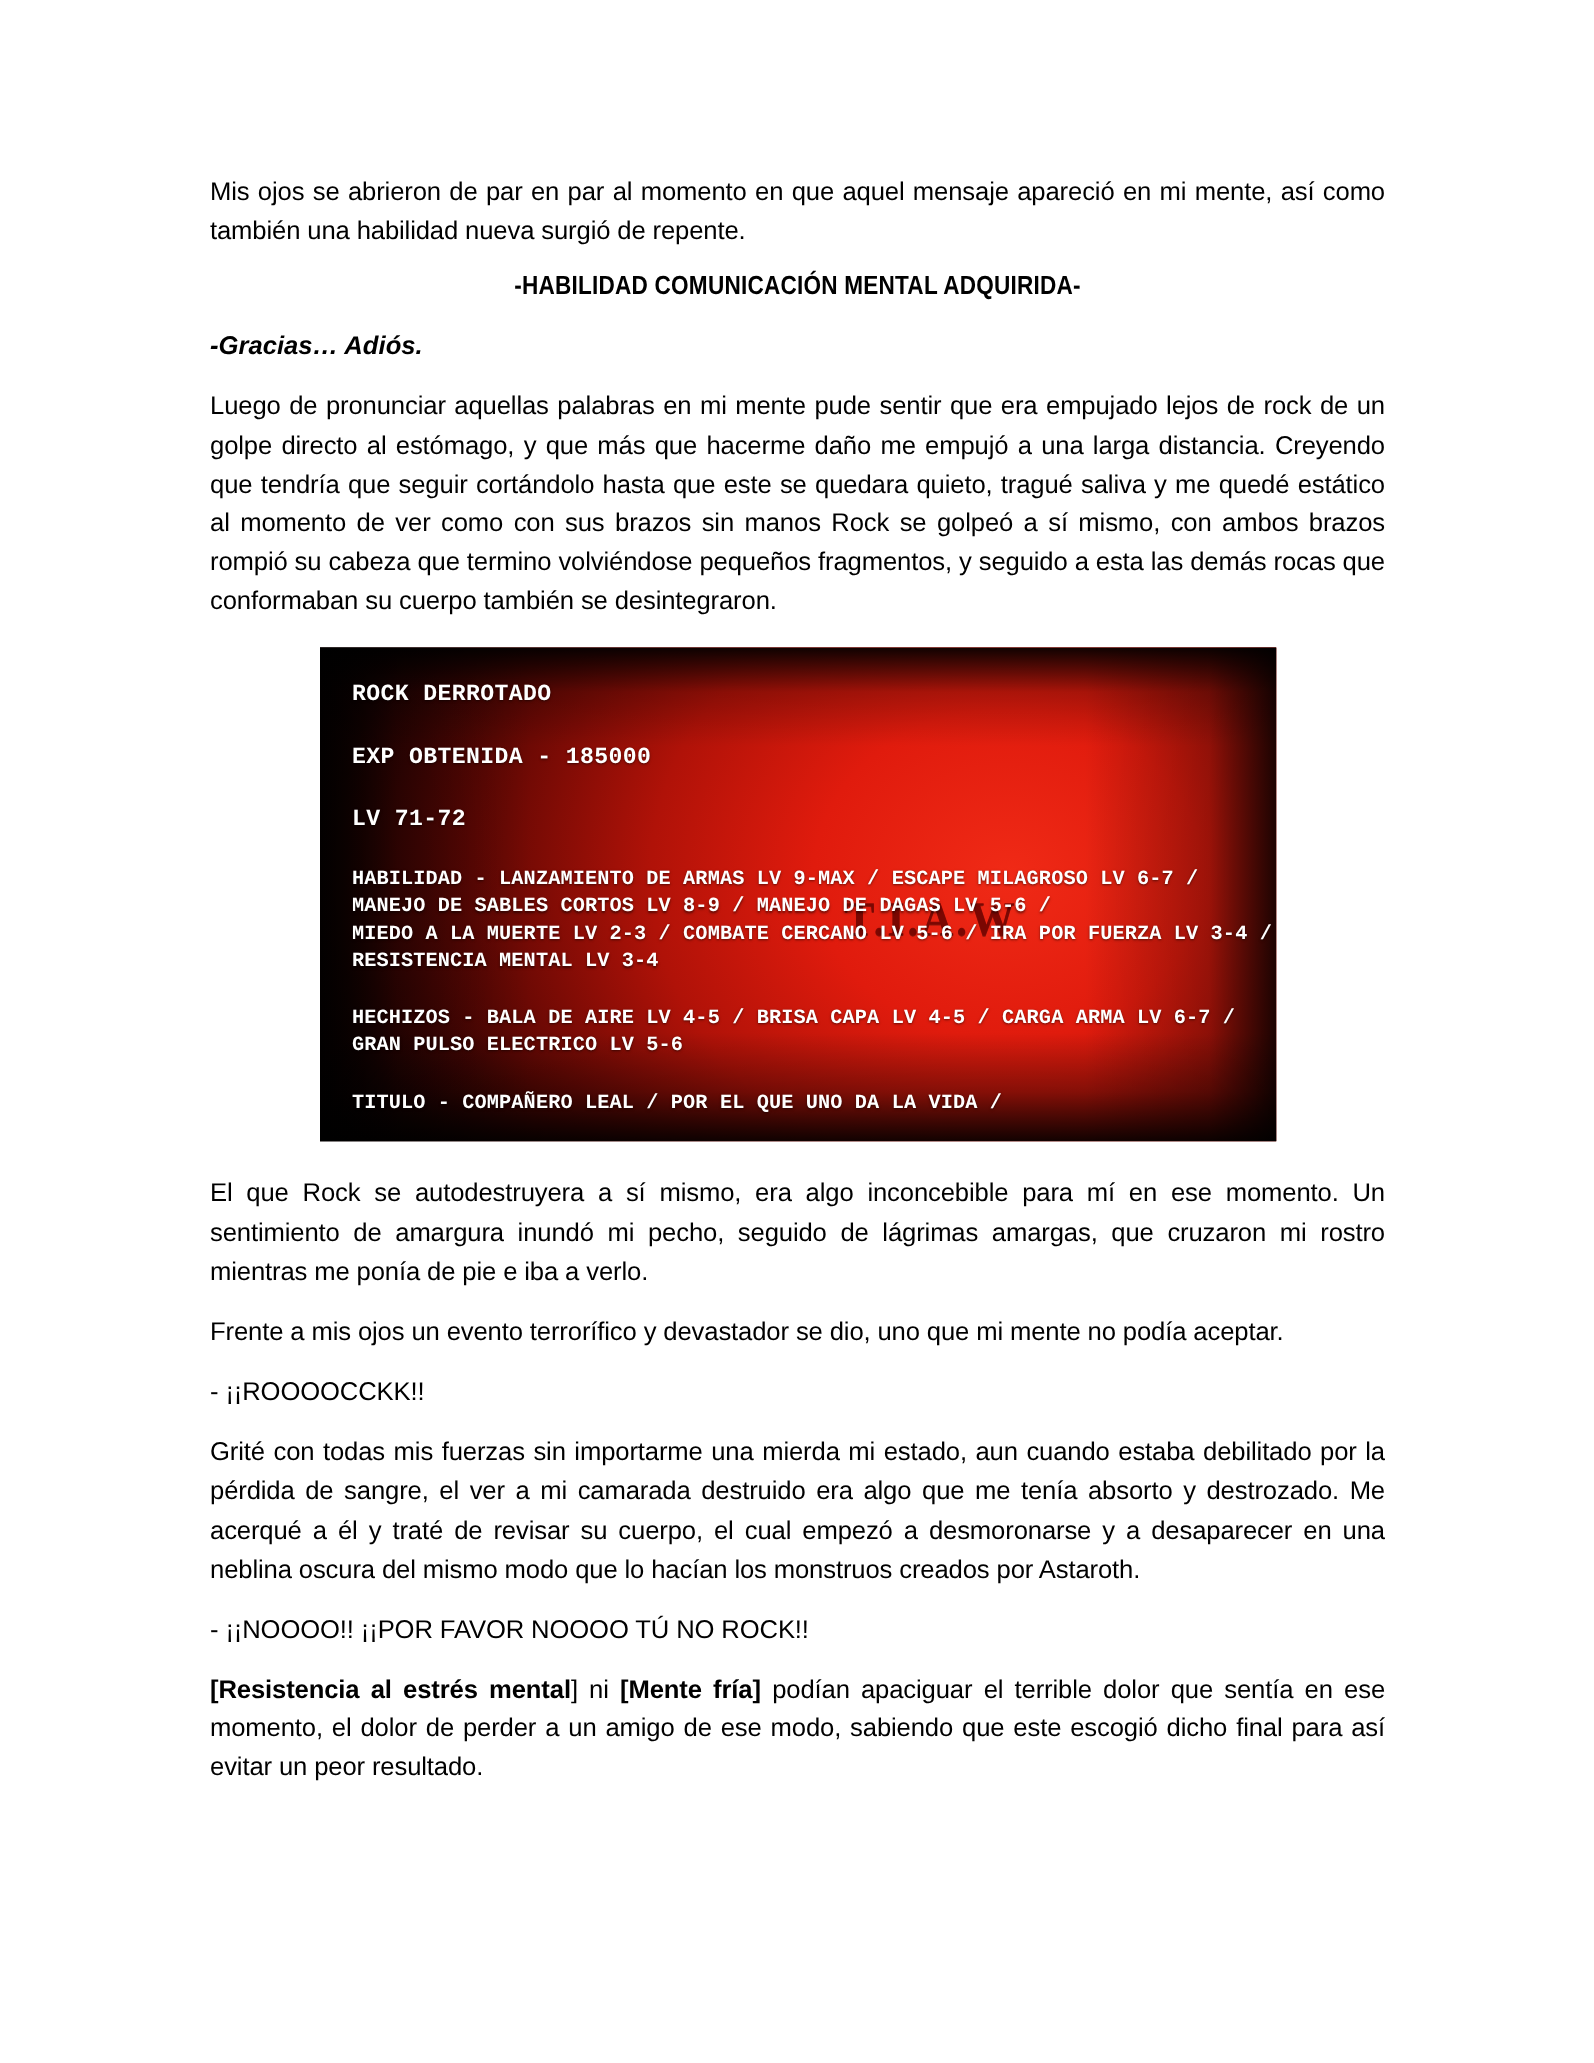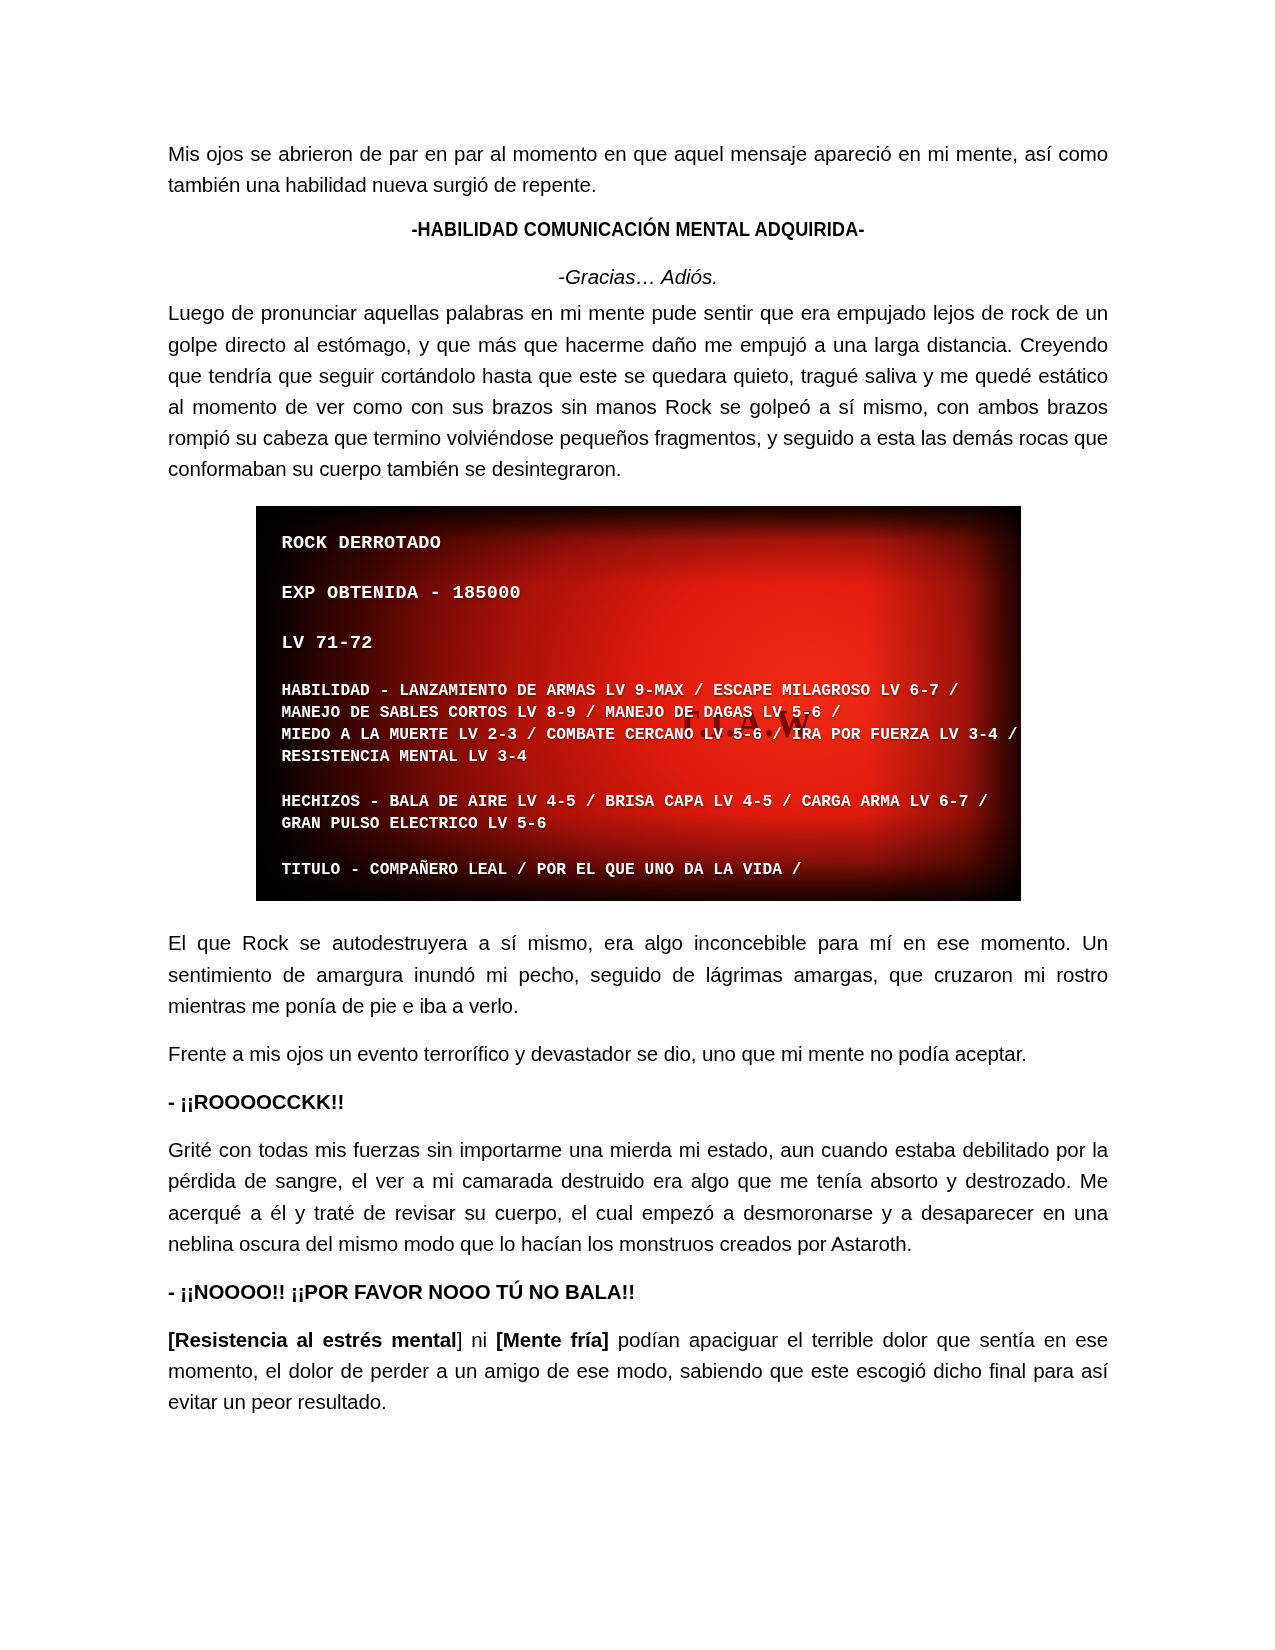--- a/index.html
+++ b/index.html
@@ -41,25 +41,26 @@
     letter-spacing: 0.2px;
     margin: 14px 0 20px 0;
     transform: scaleX(0.86);
     transform-origin: center;
     white-space: nowrap;
   }
   p.italic-line {
     font-style: italic;
     font-size: 20.5px;
     line-height: 1.52;
-    margin: 0 0 5px 0;
-    text-align: center;
+    margin: 0 0 17px 0;
+    text-align: left;
+    font-weight: bold;
   }
   p.shout {
-    font-weight: 700;
+    font-weight: 400;
     font-size: 20.5px;
     line-height: 1.52;
     margin: 0 0 17px 0;
     text-align: left;
     letter-spacing: -0.1px;
   }
   p.mixed {
     font-size: 20.5px;
     line-height: 1.52;
     text-align: justify;
@@ -188,18 +189,18 @@
     </figure>
 
     <p class="body-par">El que Rock se autodestruyera a sí mismo, era algo inconcebible para mí en ese momento. Un sentimiento de amargura inundó mi pecho, seguido de lágrimas amargas, que cruzaron mi rostro mientras me ponía de pie e iba a verlo.</p>
 
     <p class="body-par">Frente a mis ojos un evento terrorífico y devastador se dio, uno que mi mente no podía aceptar.</p>
 
     <p class="shout">- ¡¡ROOOOCCKK!!</p>
 
     <p class="body-par">Grité con todas mis fuerzas sin importarme una mierda mi estado, aun cuando estaba debilitado por la pérdida de sangre, el ver a mi camarada destruido era algo que me tenía absorto y destrozado. Me acerqué a él y traté de revisar su cuerpo, el cual empezó a desmoronarse y a desaparecer en una neblina oscura del mismo modo que lo hacían los monstruos creados por Astaroth.</p>
 
-    <p class="shout">- ¡¡NOOOO!! ¡¡POR FAVOR NOOO TÚ NO BALA!!</p>
+    <p class="shout">- ¡¡NOOOO!! ¡¡POR FAVOR NOOOO TÚ NO ROCK!!</p>
 
     <p class="mixed"><b>[Resistencia al estrés mental</b><span>] ni </span><b>[Mente fría]</b><span> podían apaciguar el terrible dolor que sentía en ese momento, el dolor de perder a un amigo de ese modo, sabiendo que este escogió dicho final para así evitar un peor resultado.</span></p>
 
   </div>
 </div>
 
 </body></html>

